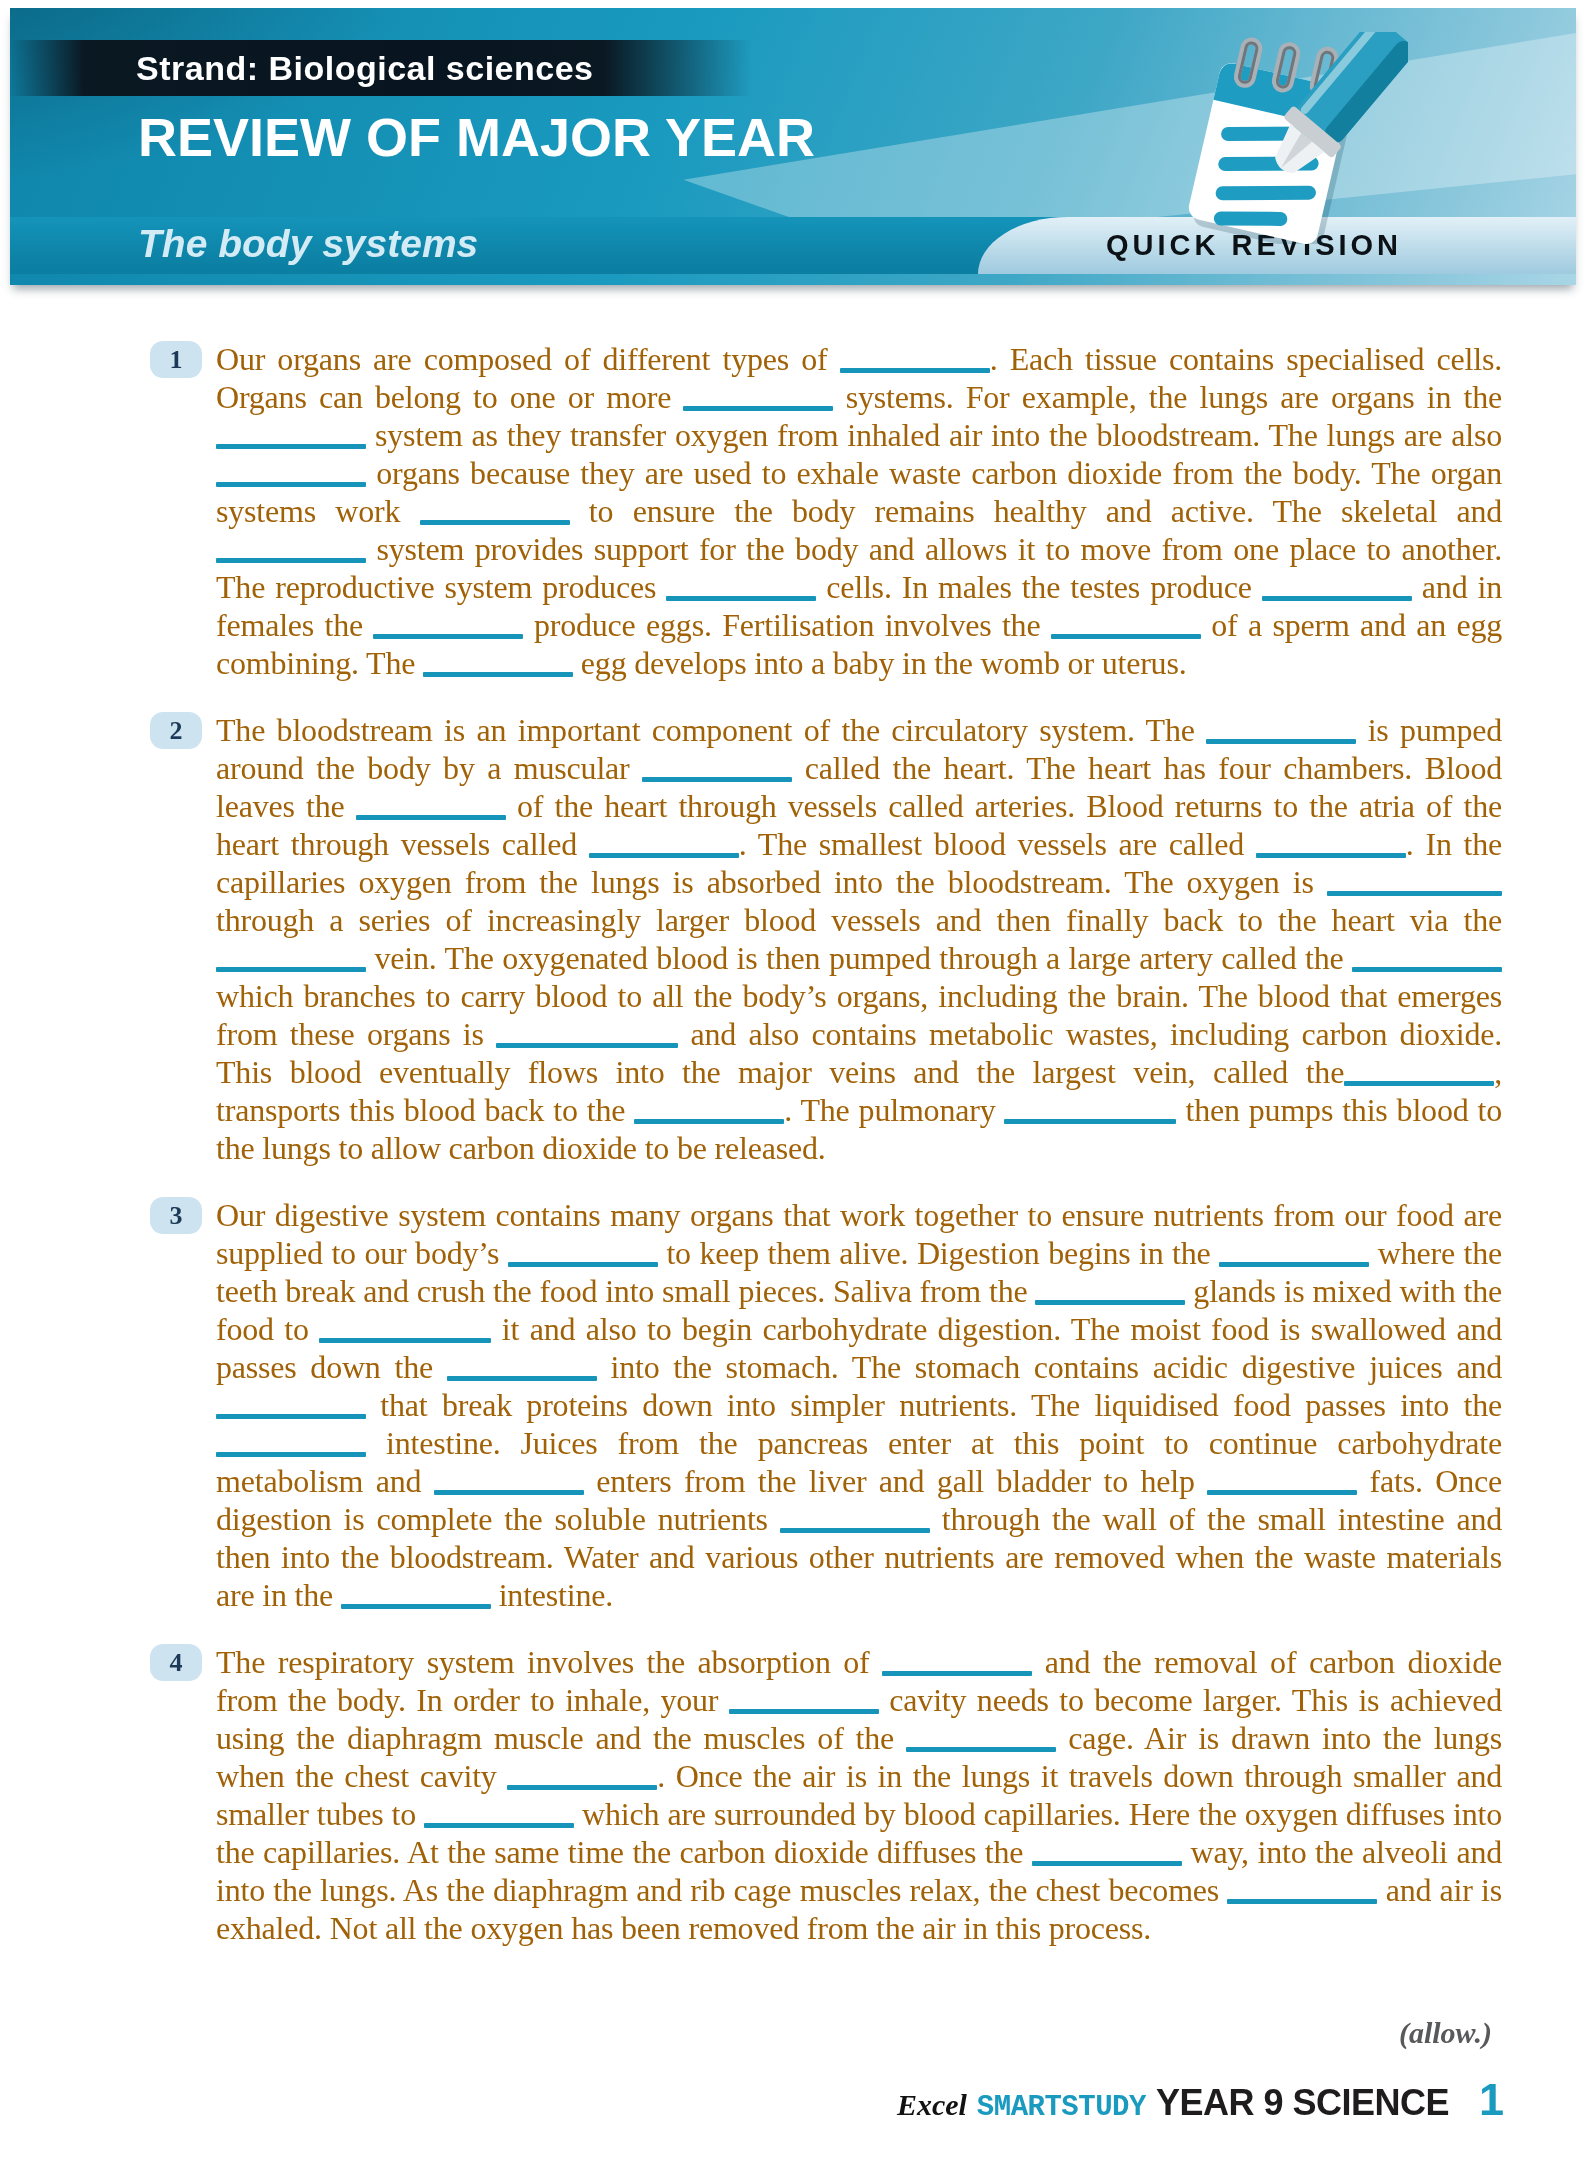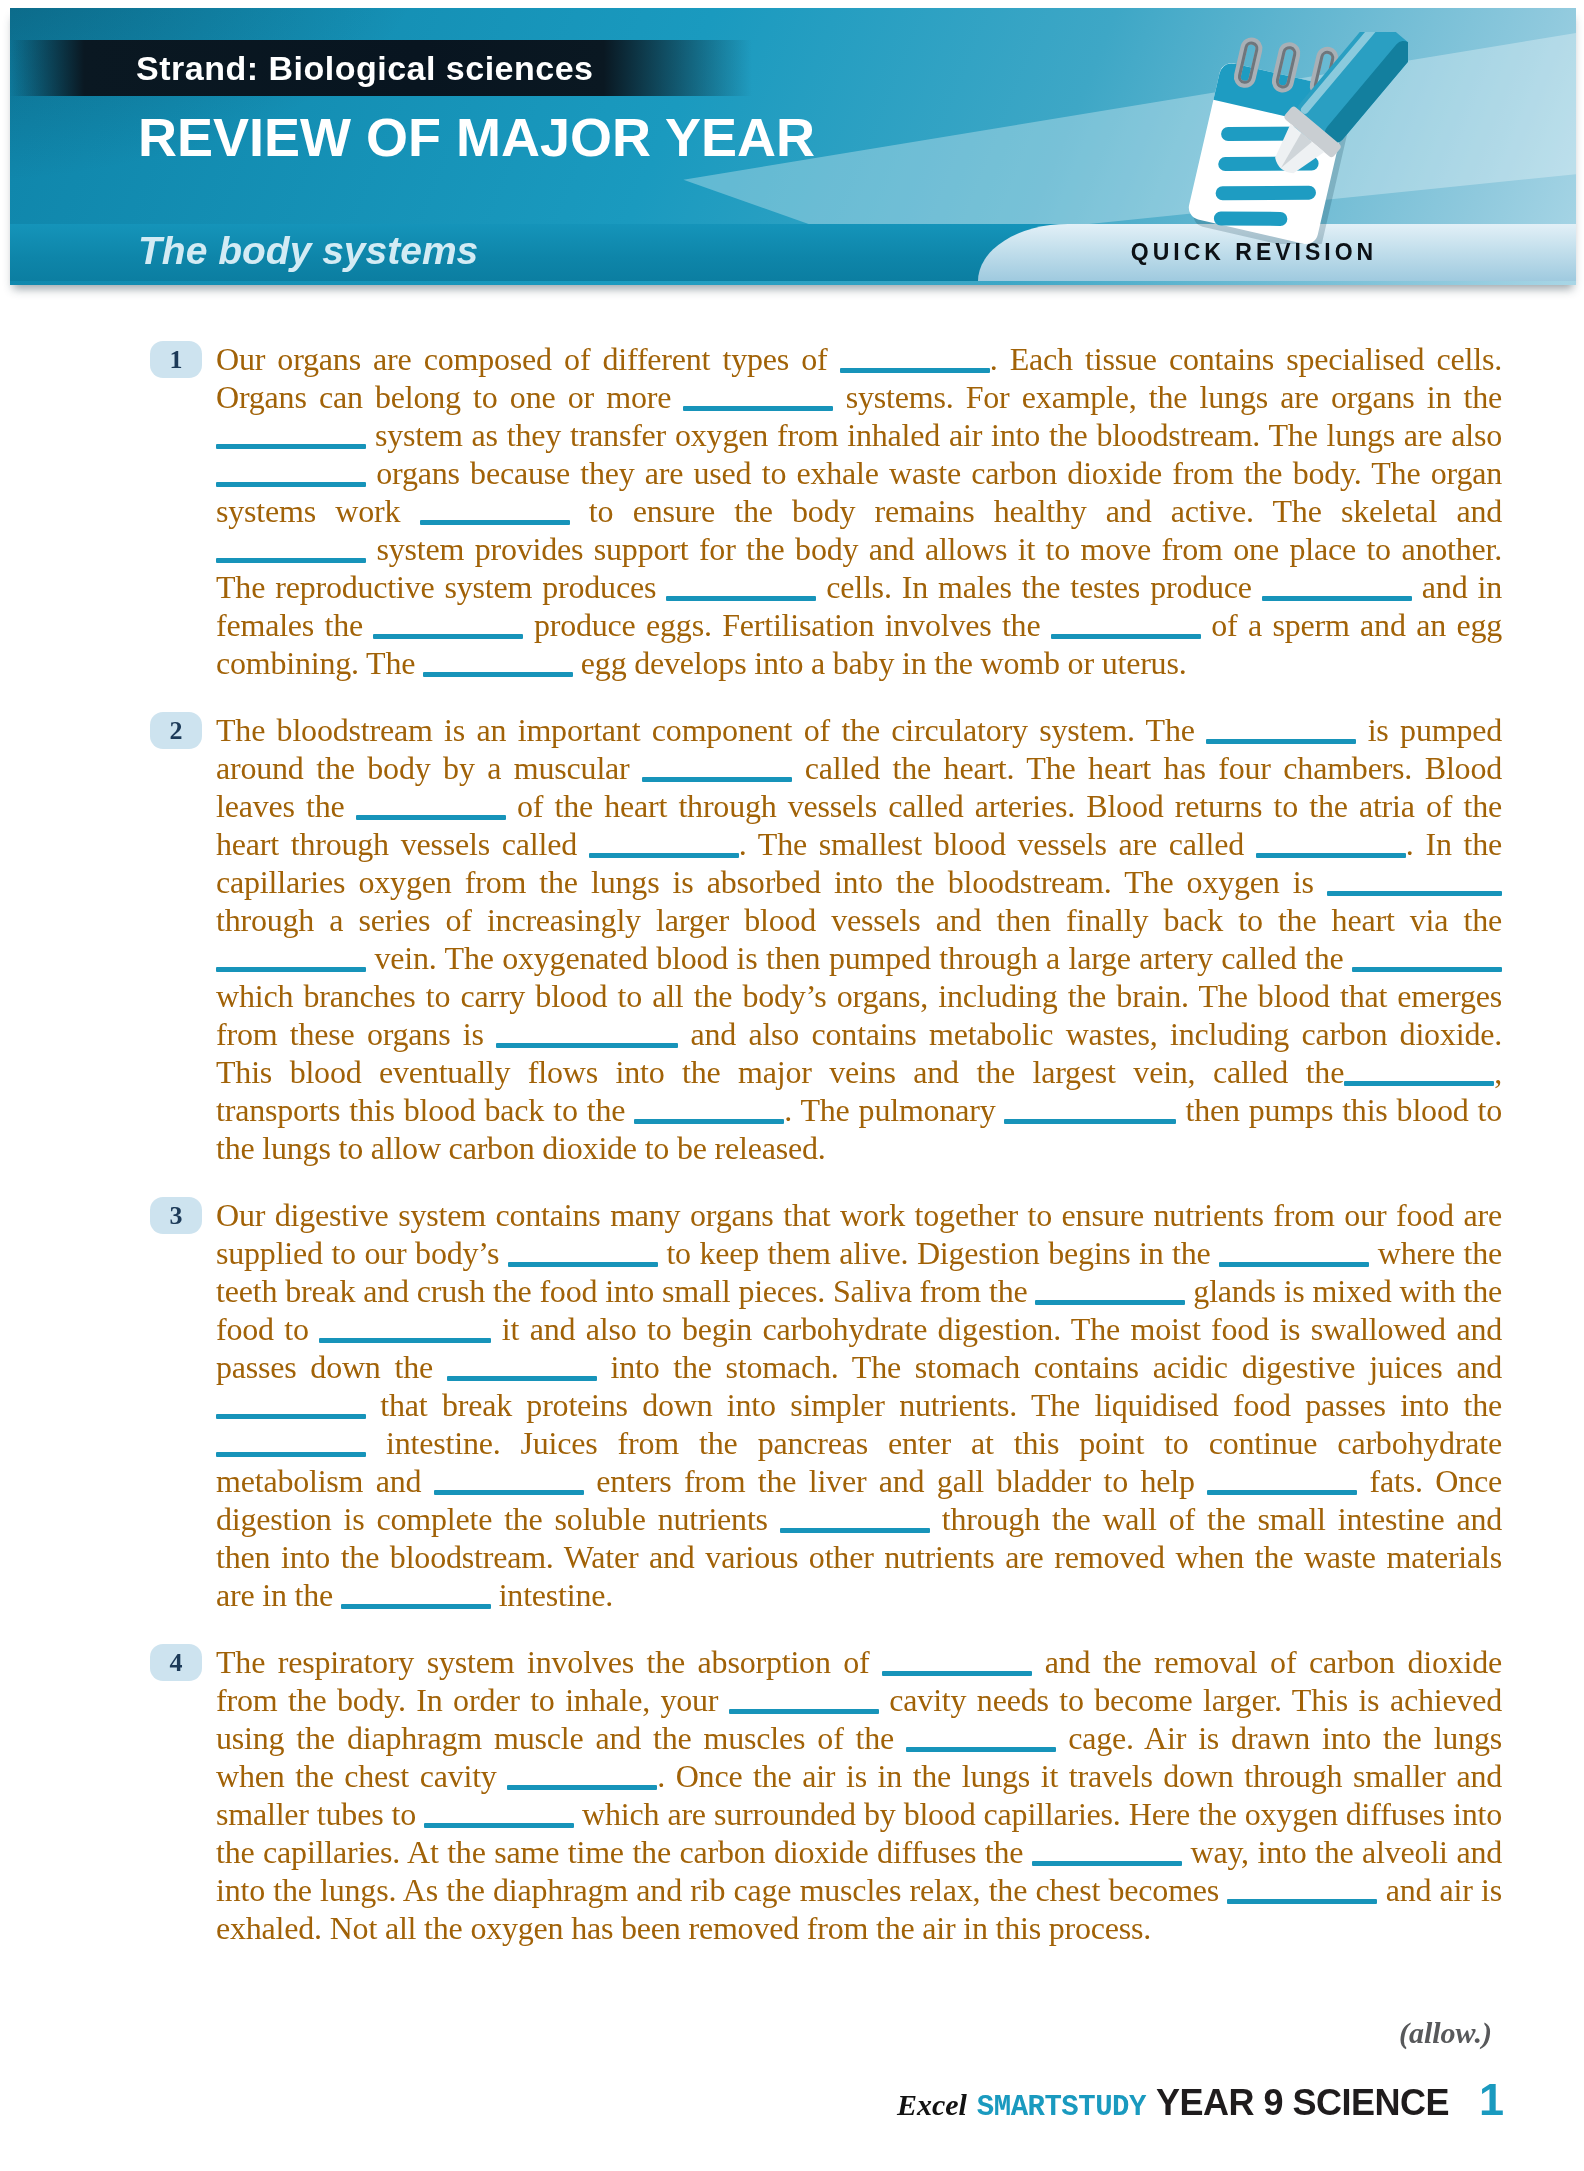--- a/index.html
+++ b/index.html
@@ -29,37 +29,37 @@
   .strand-bar span {
     font-family:"Liberation Sans", sans-serif; font-weight:bold;
     font-size:34px; color:#ffffff; letter-spacing:.5px;
   }
   .title {
     position:absolute; left:128px; top:102px;
     font-family:"Liberation Sans", sans-serif; font-weight:bold;
     font-size:54px; line-height:55px; color:#ffffff; letter-spacing:0;
   }
   .sub-band {
-    position:absolute; left:0; right:0; bottom:4px; height:57px;
+    position:absolute; left:0; right:0; bottom:11px; height:57px;
     background:linear-gradient(180deg, #1594ba 0%, #0e85a9 60%, #0b7ea1 100%);
   }
   .sub-band .subtitle {
     position:absolute; left:128px; bottom:8px;
     font-family:"Liberation Sans", sans-serif; font-weight:bold; font-style:italic;
     font-size:39px; color:#d3ebf4;
   }
   .quick-band {
     position:absolute; right:0; bottom:0; height:57px; width:598px;
     background:linear-gradient(180deg, #e2f0f7 0%, #c3dfec 45%, #9fcadf 100%);
     border-top-left-radius:90px 57px;
     display:flex; align-items:center; justify-content:center; padding-right:46px;
   }
   .quick-band span {
     font-family:"Liberation Sans", sans-serif; font-weight:bold;
-    font-size:23px; letter-spacing:4px; color:#0c1116;
+    font-size:29px; letter-spacing:4px; color:#0c1116;
   }
   .note-icon { position:absolute; top:24px; right:168px; z-index:5; }
 
   
   .content { position:absolute; top:340px; left:0; right:0; padding:0 82px 0 150px; }
   .question { display:flex; margin-bottom:29px; }
   .qnum {
     flex:0 0 auto; width:52px; height:37px; margin:1px 14px 0 0;
     background:#cde3ef; border-radius:13px;
     font-family:"Liberation Serif", serif; font-weight:bold; font-size:26px; color:#1c3a58;

